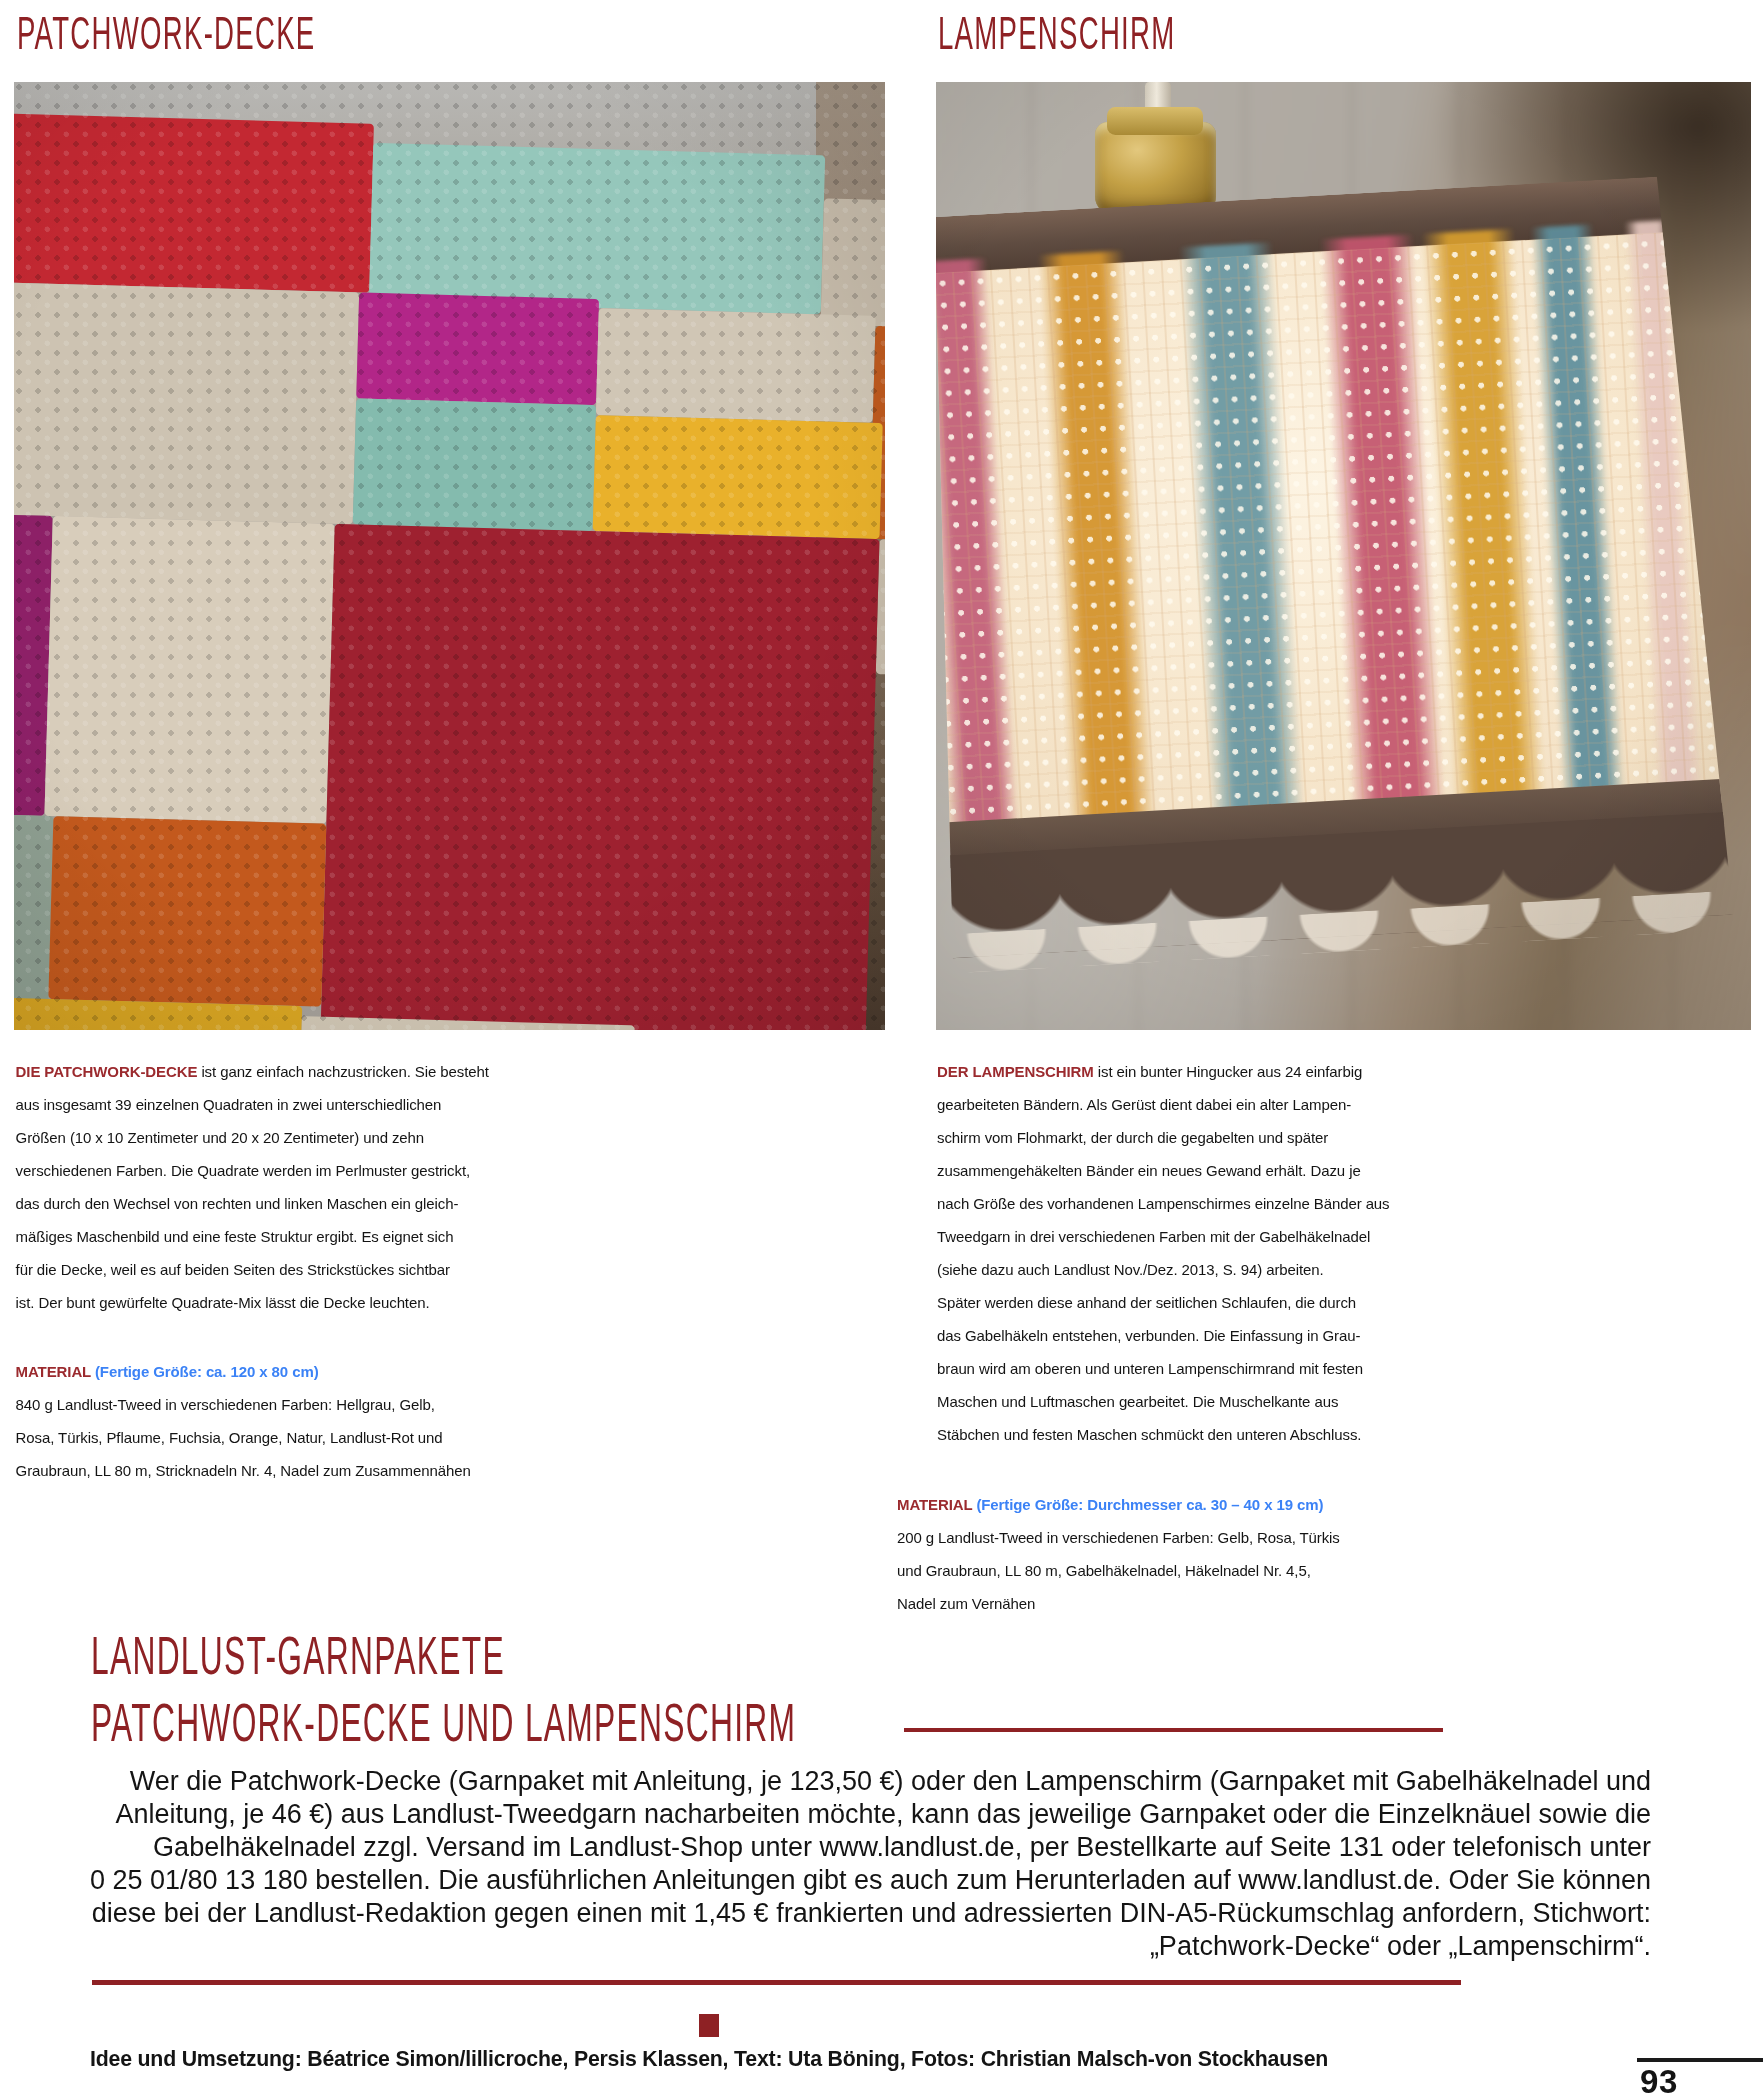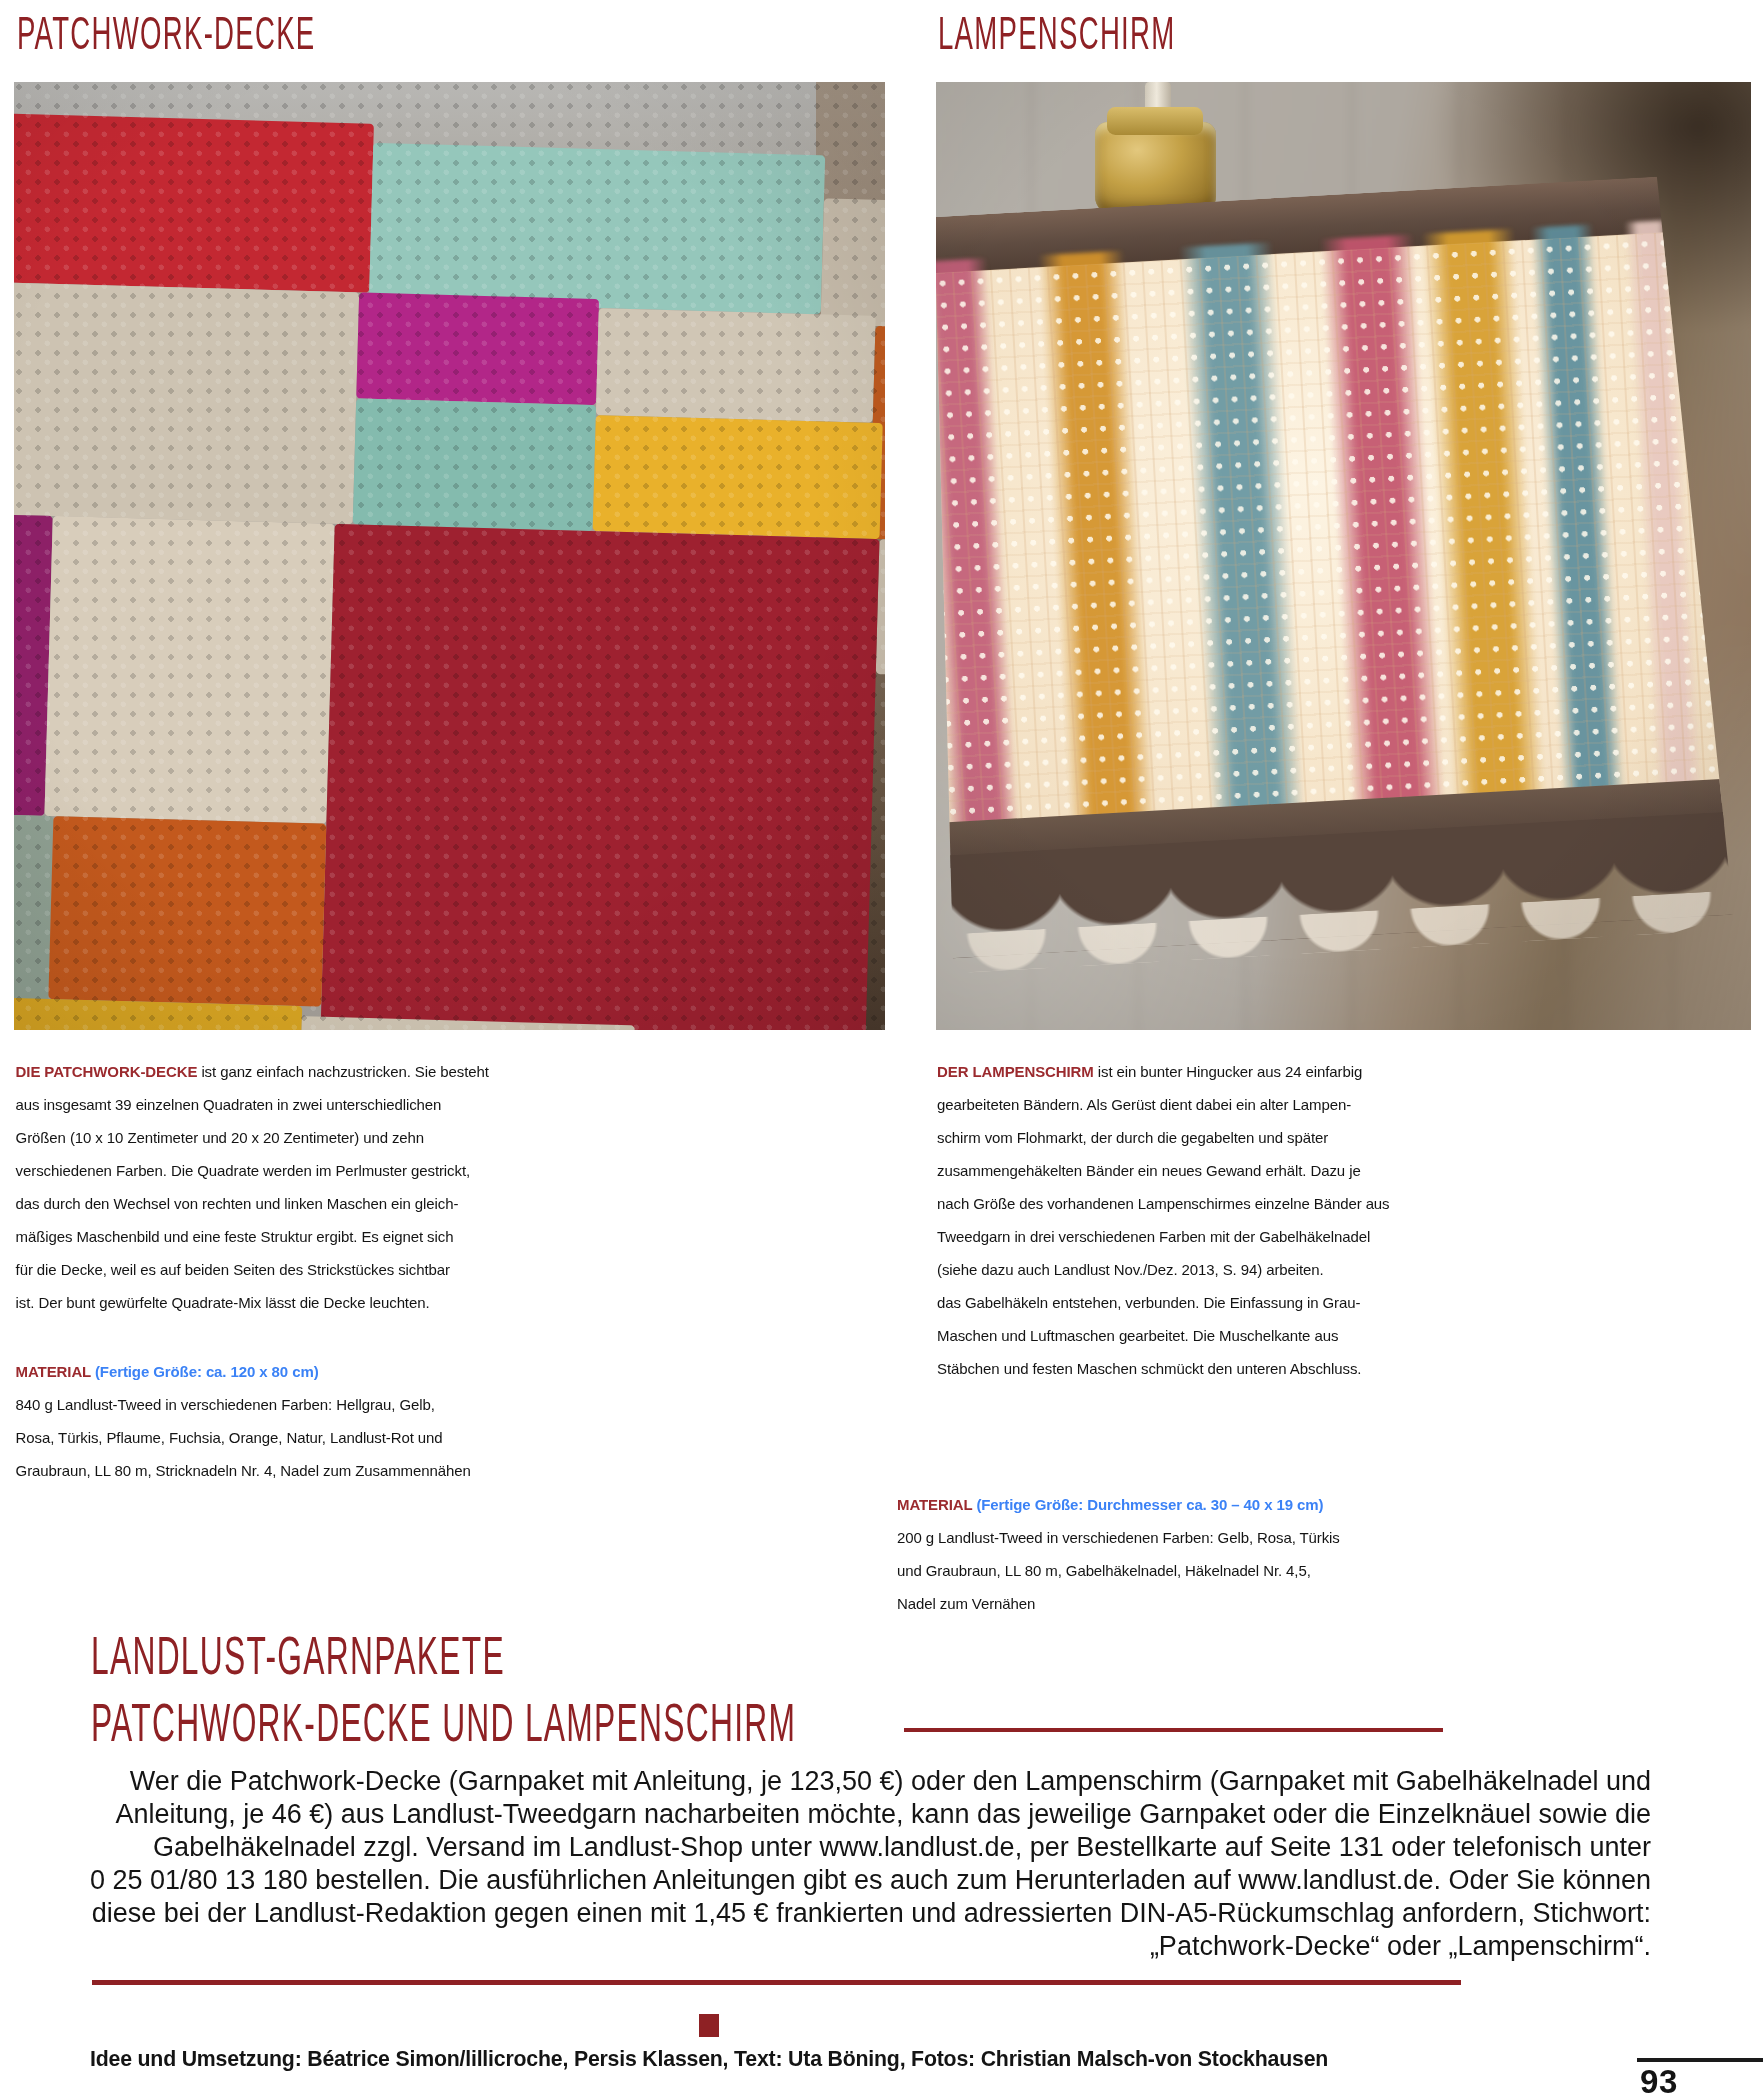--- a/index.html
+++ b/index.html
@@ -176,21 +176,23 @@
 
   <div class="col" style="left:937px;top:1055px;">
     <div class="tline"><span class="lead">DER LAMPENSCHIRM</span><span> ist ein bunter Hingucker aus 24 einfarbig</span></div>
     <div>
         <div class="tline">gearbeiteten Bändern. Als Gerüst dient dabei ein alter Lampen-</div>
         <div class="tline">schirm vom Flohmarkt, der durch die gegabelten und später</div>
         <div class="tline">zusammengehäkelten Bänder ein neues Gewand erhält. Dazu je</div>
         <div class="tline">nach Größe des vorhandenen Lampenschirmes einzelne Bänder aus</div>
         <div class="tline">Tweedgarn in drei verschiedenen Farben mit der Gabelhäkelnadel</div>
         <div class="tline">(siehe dazu auch Landlust Nov./Dez. 2013, S. 94) arbeiten.</div>
+        <div class="tline">Später werden diese anhand der seitlichen Schlaufen, die durch</div>
         <div class="tline">das Gabelhäkeln entstehen, verbunden. Die Einfassung in Grau-</div>
+        <div class="tline">braun wird am oberen und unteren Lampenschirmrand mit festen</div>
         <div class="tline">Maschen und Luftmaschen gearbeitet. Die Muschelkante aus</div>
         <div class="tline">Stäbchen und festen Maschen schmückt den unteren Abschluss.</div>
       </div>
   </div>
 
   <div class="col" style="left:897px;top:1488px;">
     <div class="mat-head"><span class="lead">MATERIAL</span><span class="bnote"> (Fertige Größe: Durchmesser ca. 30 – 40 x 19 cm)</span></div>
     <div>
         <div class="tline">200 g Landlust-Tweed in verschiedenen Farben: Gelb, Rosa, Türkis</div>
         <div class="tline">und Graubraun, LL 80 m, Gabelhäkelnadel, Häkelnadel Nr. 4,5,</div>

